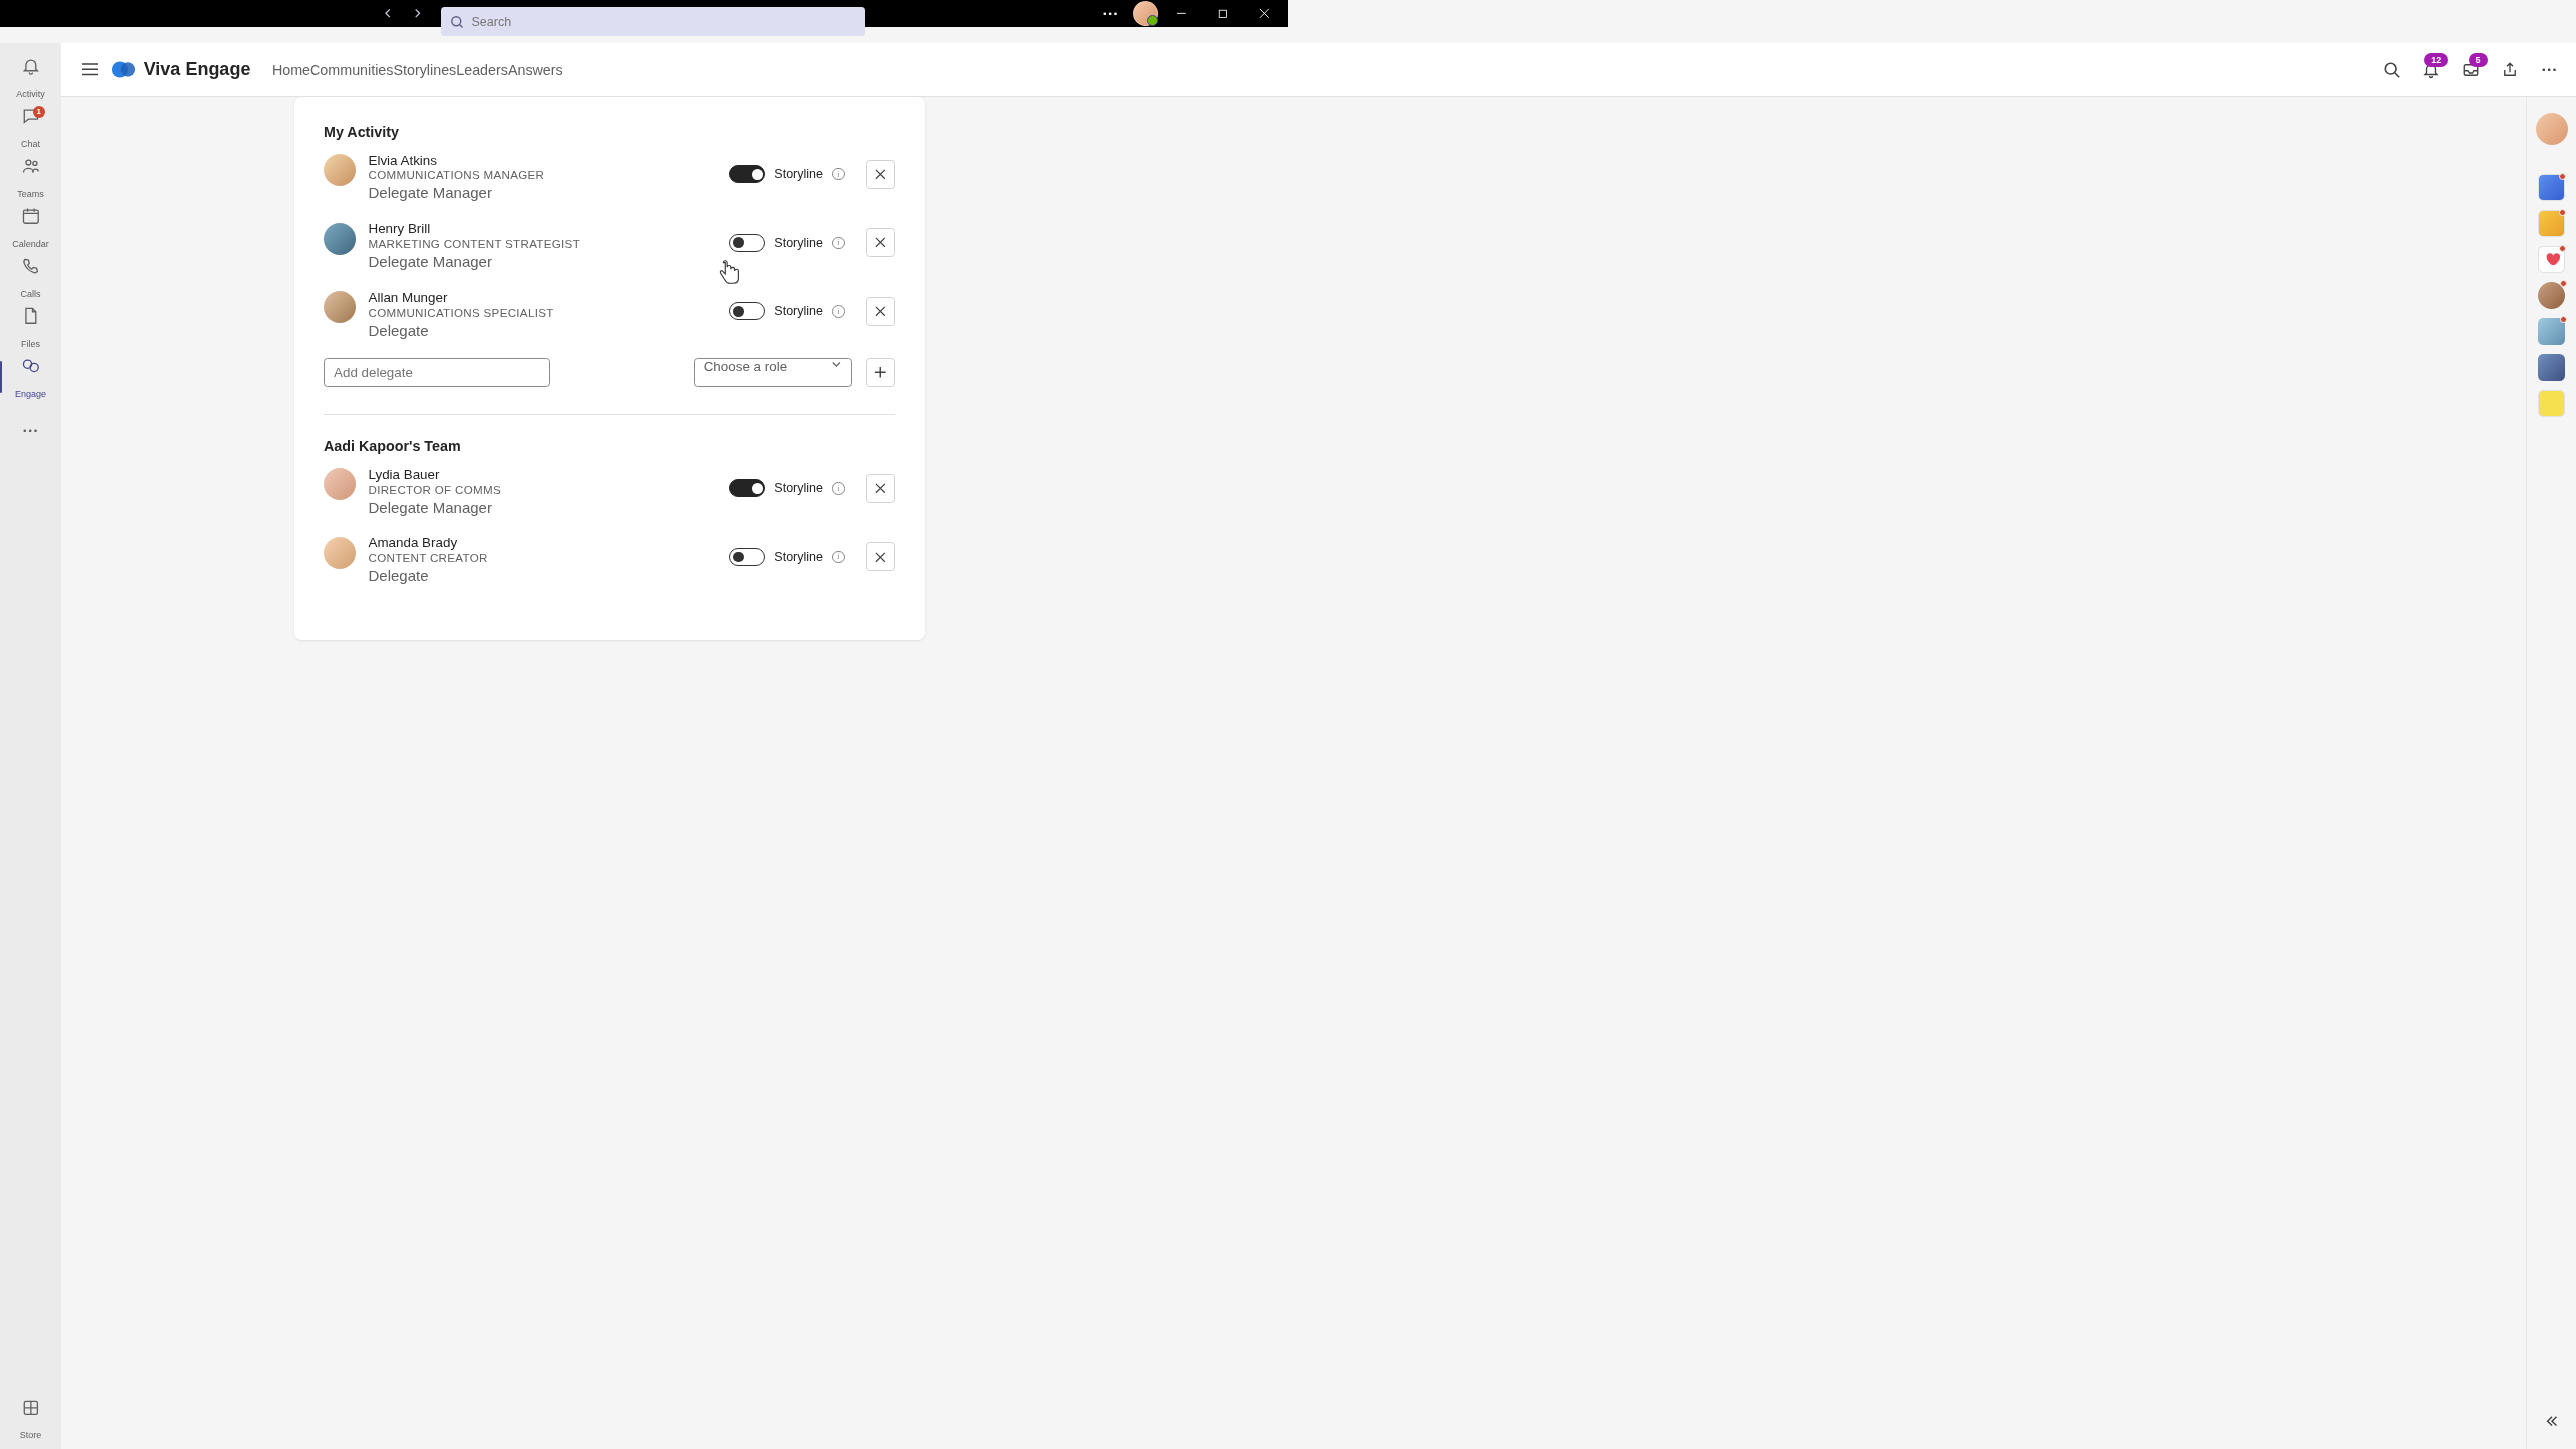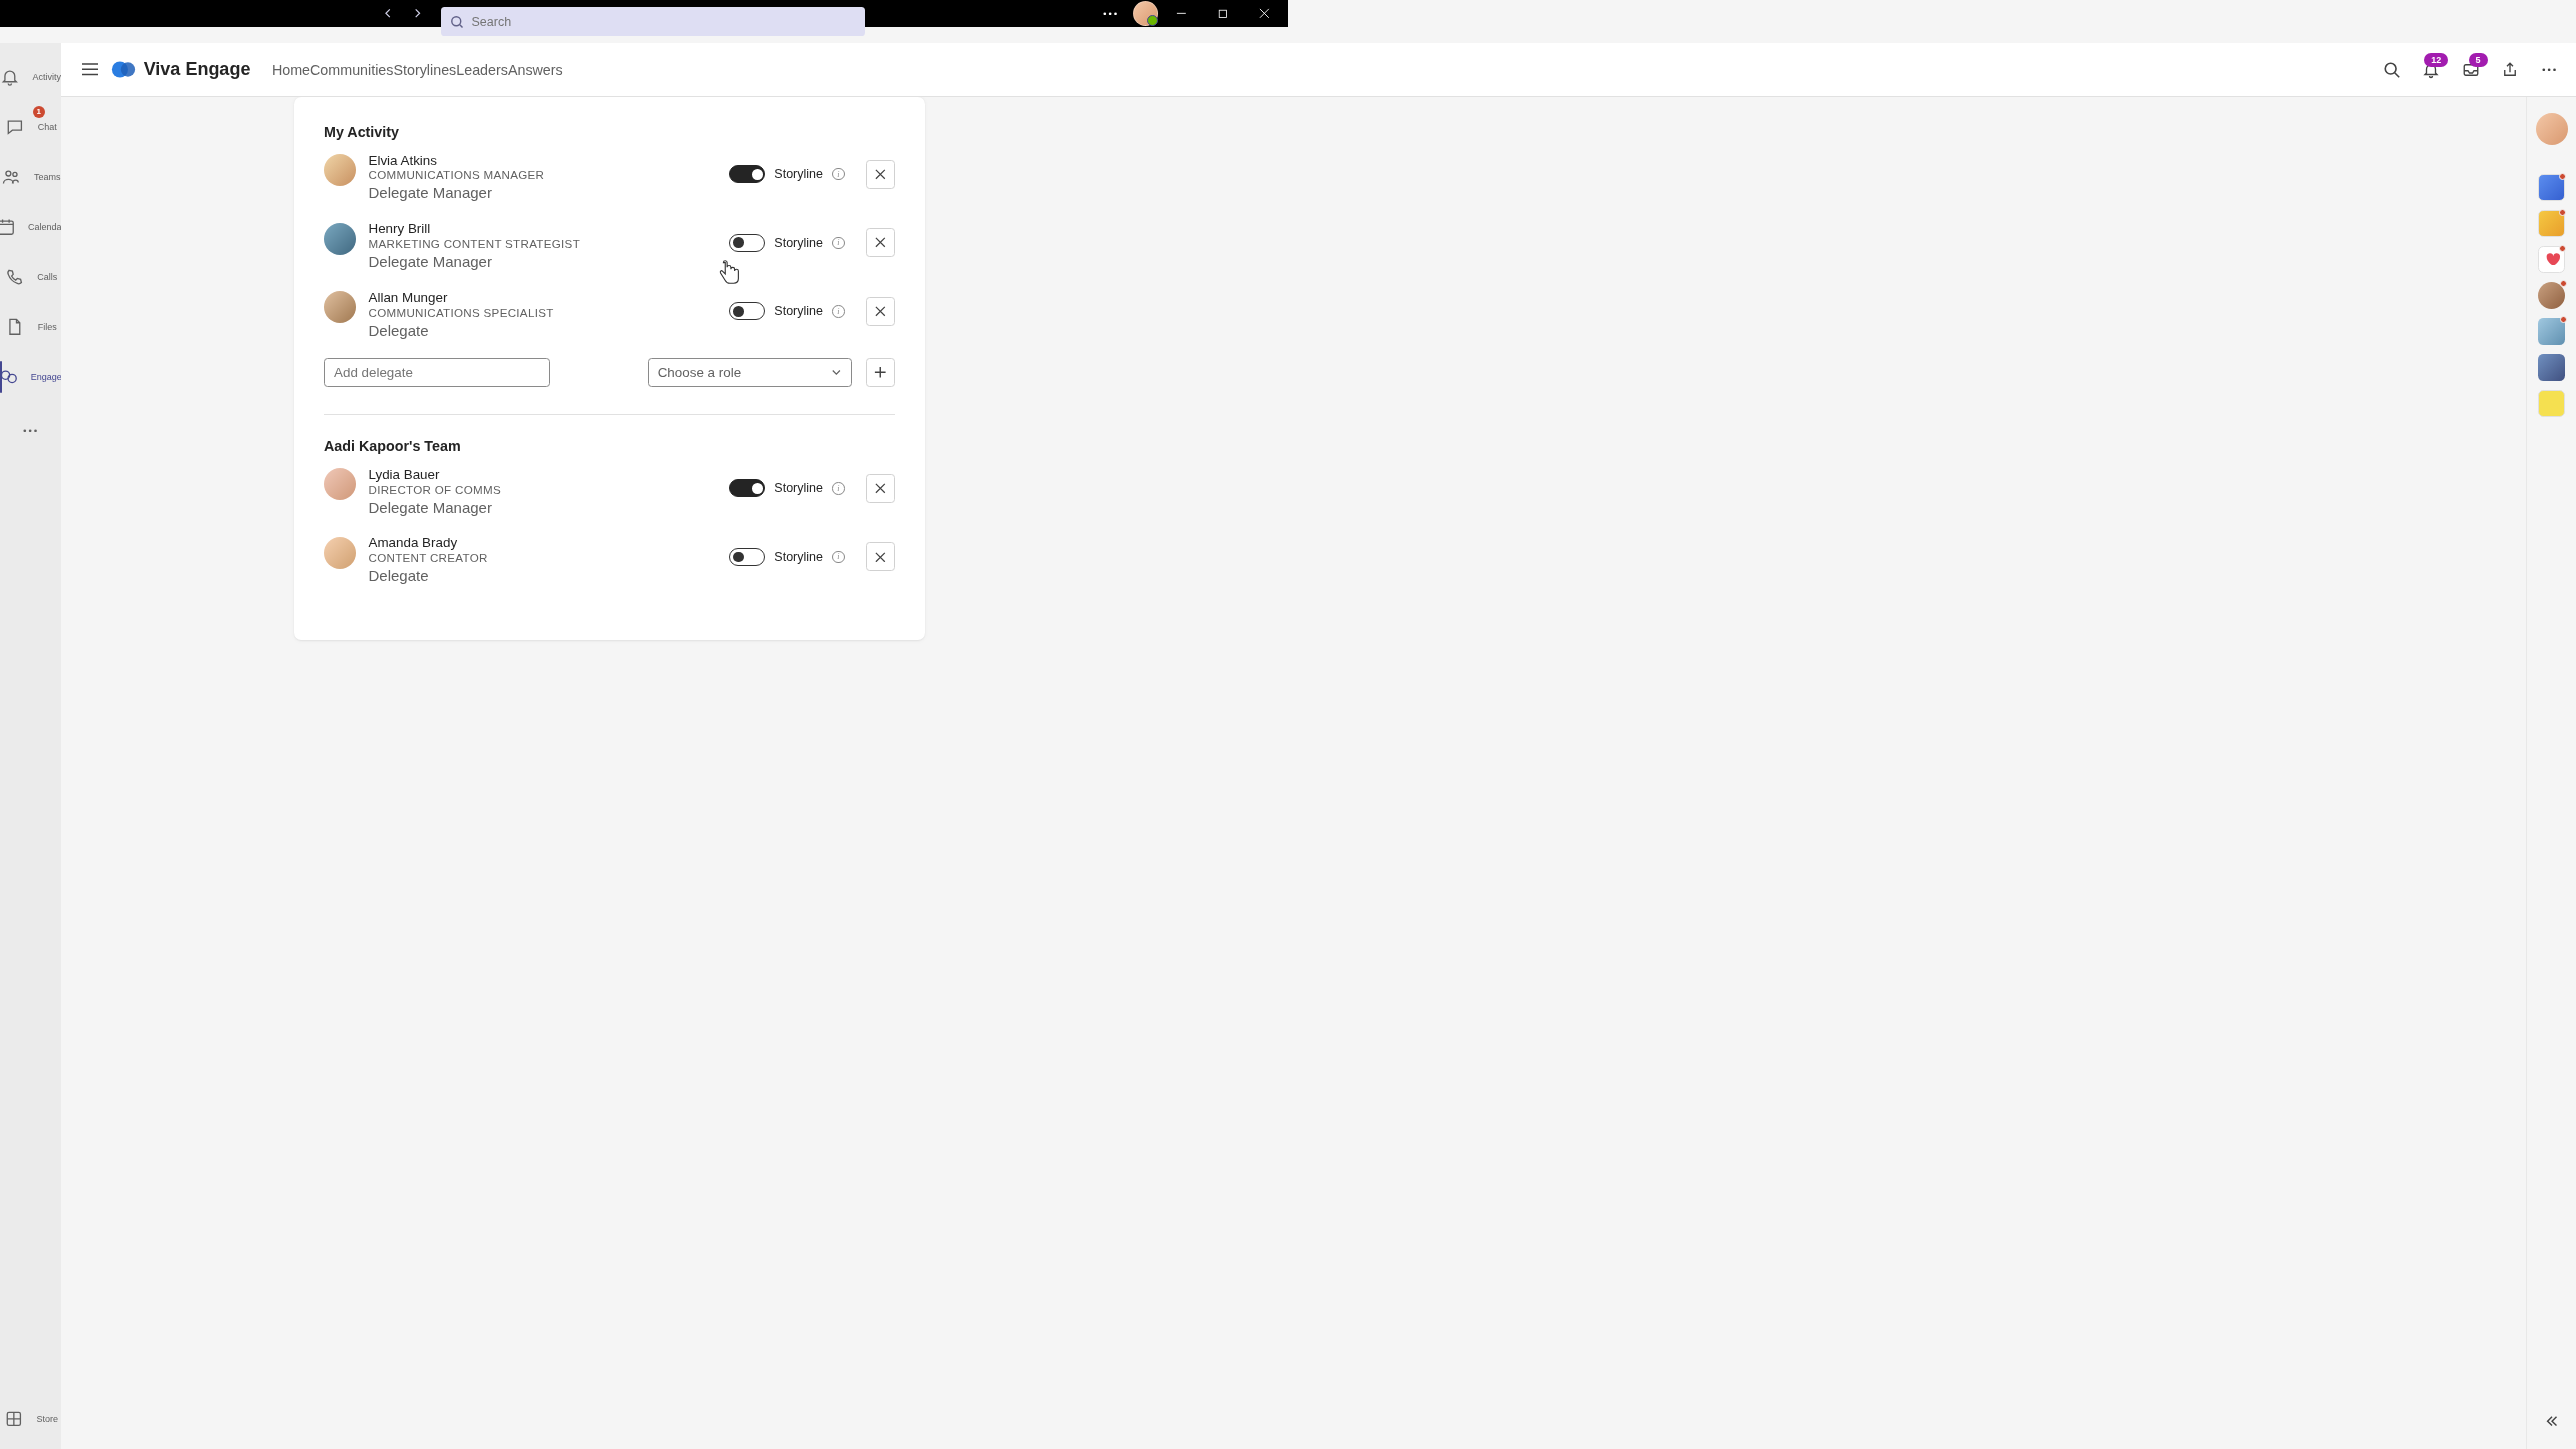--- a/index.html
+++ b/index.html
@@ -12,21 +12,21 @@
   .nav-arrow { width: 25px; height: 25px; display:flex;align-items:center;justify-content:center; border-radius:3.6px; color:#d1d1e9; cursor:pointer;}
   .search-box { position:absolute; left: 441px; width: 424px; height: 29px; top:7.2px; background: #dedef3; border-radius: 3.6px; display:flex; align-items:center; padding: 0 9px; color:#616188; }
   .search-box input { border:none; background:transparent; flex:1; margin-left:7.2px; font-size:12.5px; color:#333; outline:none;}
   .titlebar-right { position:absolute; right: 5.4px; display:flex; align-items:center; gap:5.4px; }
   .tb-btn { width:36px; height:36px; display:flex;align-items:center;justify-content:center; color:#fff; cursor:pointer;}
   .avatar-sm { width:25px; height:25px; border-radius:50%; background: linear-gradient(135deg,#f3c7a7,#d9986f); position:relative; border:0.9px solid rgba(255,255,255,.3);}
   .avatar-sm::after{content:'';position:absolute;bottom:-0.9px;right:-0.9px;width:9px;height:9px;background:#6bb700;border:1.8px solid #444791;border-radius:50%;}
   
   
   .apprail { position:absolute; left:0; top:43px; bottom:0; width:61px; background:#ebebeb; display:flex; flex-direction:column; align-items:center; padding-top:9px; }
-  .rail-item { width:61px; height:50px; display:flex; flex-direction:row; align-items:center; justify-content:center; gap:12px; color:#616161; cursor:pointer; position:relative; font-size:9px;}
+  .rail-item { width:61px; height:50px; display:flex; flex-direction:column; align-items:center; justify-content:center; gap:12px; color:#616161; cursor:pointer; position:relative; font-size:9px;}
   .rail-item.active { color:#444791; }
   .rail-item.active::before{content:'';position:absolute;left:0;top:9px;bottom:9px;width:1.8px;background:#444791;border-radius:1.8px;}
   .rail-icon { width:21.5px; height:21.5px; display:flex;align-items:center;justify-content:center;}
   .rail-badge{position:absolute;top:3.6px;right:16px;min-width:12.5px;height:12.5px;background:#cc4a31;color:#fff;font-size:8px;border-radius:6.3px;display:flex;align-items:center;justify-content:center;padding:0 2.7px;font-weight:600;}
   .rail-more{margin-top:3.6px;}
   .rail-store{position:absolute;bottom:5.4px;}
   
   
   .veheader { position:absolute; left:61px; right:0; top:43px; height:54px; background:#fff; border-bottom:0.9px solid #e1e1e1; display:flex; align-items:center; padding:0 14.3px; }
   .hamburger{width:29px;height:29px;display:flex;align-items:center;justify-content:center;cursor:pointer;margin-right:7.2px;}
@@ -63,21 +63,21 @@
   .toggle .knob{width:10.7px;height:10.7px;background:#333;border-radius:50%;position:absolute;top:2.7px;left:2.7px;transition:left .15s;}
   .toggle.on{background:#242424;border-color:#242424;}
   .toggle.on .knob{background:#fff;left:21.5px;}
   .toggle-label{font-size:12.5px;color:#242424;}
   .info-icon{width:12.5px;height:12.5px;border:0.9px solid #888;border-radius:50%;display:flex;align-items:center;justify-content:center;font-size:8px;color:#888;font-style:italic;font-family:serif;}
   .remove-btn{width:29px;height:29px;border:0.9px solid #d1d1d1;border-radius:3.6px;display:flex;align-items:center;justify-content:center;cursor:pointer;color:#424242;margin-left:12.5px;}
   
   .add-row{display:flex;align-items:center;gap:14.3px;margin-top:5.4px;}
   .add-input{width:226px;height:29px;border:0.9px solid #8a8a8a;border-radius:3.6px;padding:0 9px;font-size:13.4px;color:#616161;}
   .role-spacer{flex:1;}
-  .role-select{width:204px;height:29px;border:0.9px solid #8a8a8a;border-radius:3.6px;padding:0 9px;display:flex;align-items:center;justify-content:space-between;color:#616161;font-size:13.4px;cursor:pointer;margin-left:auto;}
+  .role-select{width:158px;height:29px;border:0.9px solid #8a8a8a;border-radius:3.6px;padding:0 9px;display:flex;align-items:flex-start;justify-content:space-between;color:#616161;font-size:13.4px;cursor:pointer;margin-left:auto;}
   .add-btn{width:29px;height:29px;border:0.9px solid #d1d1d1;border-radius:3.6px;display:flex;align-items:center;justify-content:center;cursor:pointer;color:#424242;}
   
   .divider{height:0.9px;background:#e1e1e1;margin:27px 0 23px 0;}
   
   
   .rightbar{position:absolute;right:0;top:97px;bottom:0;width:50px;background:#f5f5f5;border-left:0.9px solid #e8e8e8;display:flex;flex-direction:column;align-items:center;padding-top:16px;gap:9px;}
   .rb-item{width:27px;height:27px;border-radius:5.4px;position:relative;cursor:pointer;}
   .rb-item.avatar{border-radius:50%;background:linear-gradient(135deg,#f3c7a7,#d9986f);}
   .rb-item.app{background:#fff;border:0.9px solid #e0e0e0;display:flex;align-items:center;justify-content:center;}
   .rb-dot{position:absolute;top:-1.8px;right:-1.8px;width:7.2px;height:7.2px;background:#cc4a31;border-radius:50%;border:1.3px solid #f5f5f5;}

